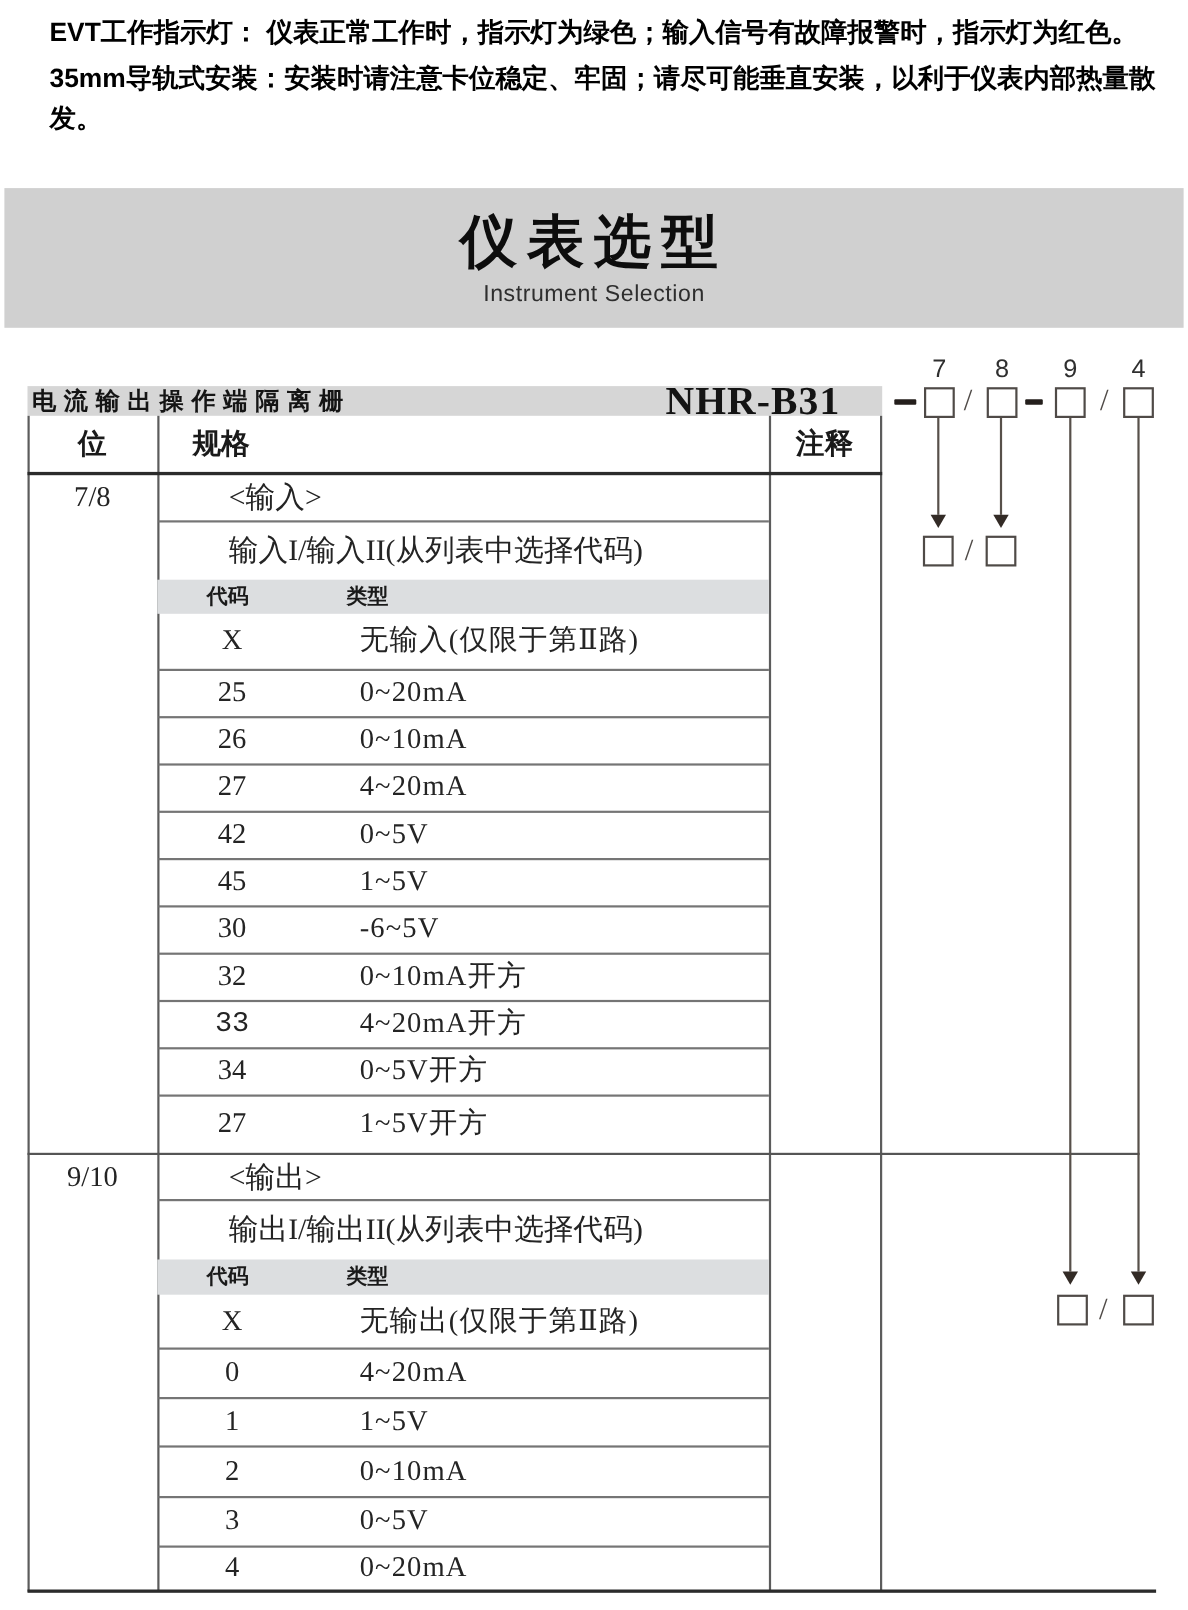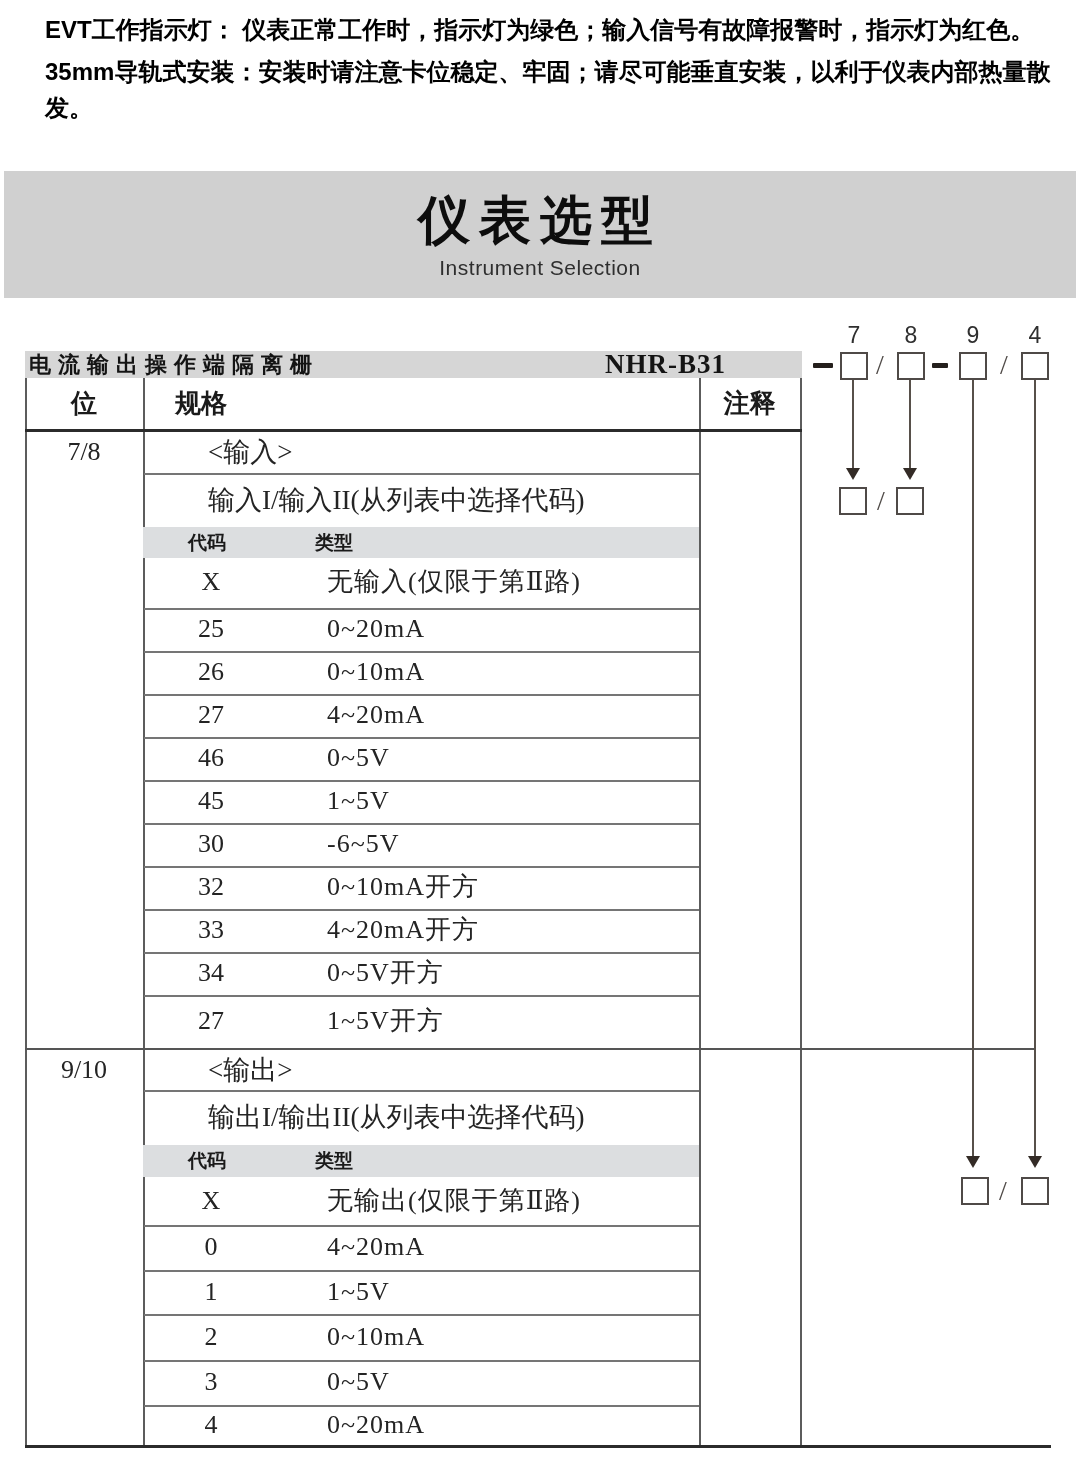--- a/index.html
+++ b/index.html
@@ -17,21 +17,21 @@
   .banner-title{font-size:52px;font-weight:800;letter-spacing:9px;color:#0d0d0d;
                 font-family:"Liberation Sans","DejaVu Sans",sans-serif;line-height:60px;}
   .banner-sub{font-size:21px;color:#2e2e2e;margin-top:6px;letter-spacing:0.5px;
               font-family:"Liberation Sans","DejaVu Sans",sans-serif;line-height:24px;}
 
   
   .product-bar{position:absolute;left:25px;top:351px;width:777px;height:27px;background:#d6d6d6;}
   .product-label{position:absolute;left:29px;top:351px;height:27px;line-height:27px;
                  font-size:22px;font-weight:700;letter-spacing:7px;color:#141414;}
   .model{position:absolute;left:605px;top:350px;height:28px;line-height:28px;
-         font-size:27px;font-weight:700;letter-spacing:1px;color:#141414;}
+         font-size:36px;font-weight:700;letter-spacing:1px;color:#141414;}
 
   .vline{position:absolute;top:378px;width:2px;height:1069px;background:#5c5c5c;}
   .hline{position:absolute;height:2px;background:#757575;}
   .hline.col{left:144px;width:555px;}
   .hline.dark{background:#2b2b2b;height:3px;}
 
   .colhead{position:absolute;top:378px;height:52px;line-height:52px;font-size:26px;font-weight:700;color:#1a1a1a;}
   .code-bar{position:absolute;left:143px;width:556px;background:#dcdee0;}
   .bar-label{position:absolute;font-size:19px;font-weight:700;color:#1a1a1a;}
 
@@ -97,37 +97,37 @@
   <div class="hline col" style="top:651px;"></div>
 
   <div class="code-cell" style="top:652px;">26</div>
   <div class="type-cell" style="top:652px;">0~10mA</div>
   <div class="hline col" style="top:694px;"></div>
 
   <div class="code-cell" style="top:695px;">27</div>
   <div class="type-cell" style="top:695px;">4~20mA</div>
   <div class="hline col" style="top:737px;"></div>
 
-  <div class="code-cell" style="top:738px;">46</div>
+  <div class="code-cell" style="top:738px;">42</div>
   <div class="type-cell" style="top:738px;">0~5V</div>
   <div class="hline col" style="top:780px;"></div>
 
   <div class="code-cell" style="top:781px;">45</div>
   <div class="type-cell" style="top:781px;">1~5V</div>
   <div class="hline col" style="top:823px;"></div>
 
   <div class="code-cell" style="top:824px;">30</div>
   <div class="type-cell" style="top:824px;">-6~5V</div>
   <div class="hline col" style="top:866px;"></div>
 
   <div class="code-cell" style="top:867px;">32</div>
   <div class="type-cell" style="top:867px;">0~10mA开方</div>
   <div class="hline col" style="top:909px;"></div>
 
-  <div class="code-cell" style="top:910px;">33</div>
+  <div class="code-cell" style="top:910px;font-family:Liberation Mono, monospace;">33</div>
   <div class="type-cell" style="top:910px;">4~20mA开方</div>
   <div class="hline col" style="top:952px;"></div>
 
   <div class="code-cell" style="top:953px;">34</div>
   <div class="type-cell" style="top:953px;">0~5V开方</div>
   <div class="hline col" style="top:995px;"></div>
 
   <div class="code-cell" style="top:1001px;">27</div>
   <div class="type-cell" style="top:1001px;">1~5V开方</div>
 

